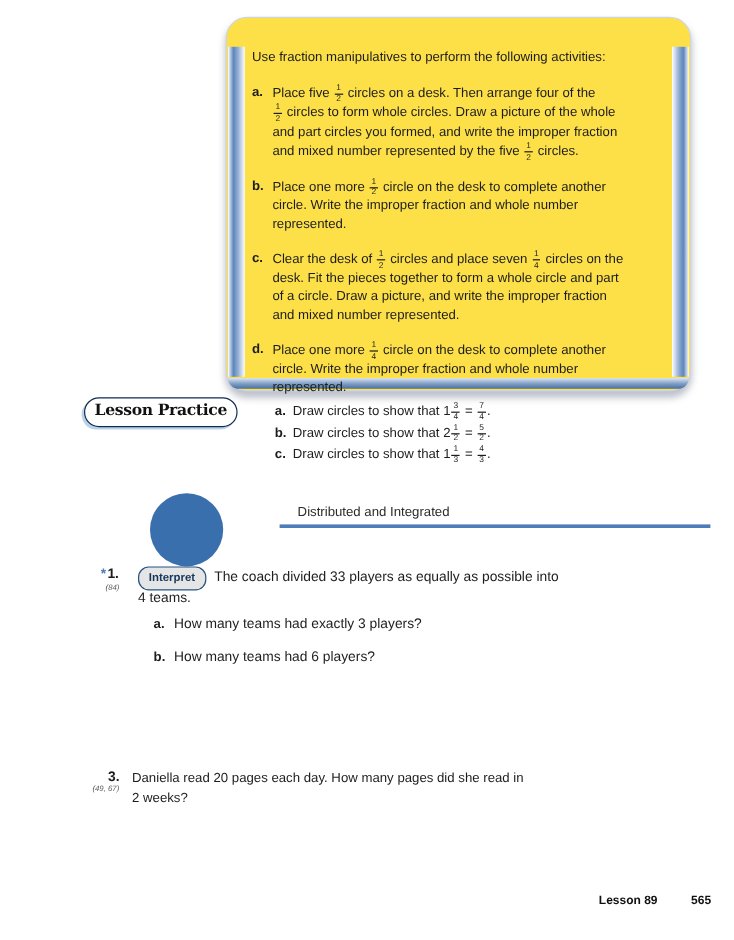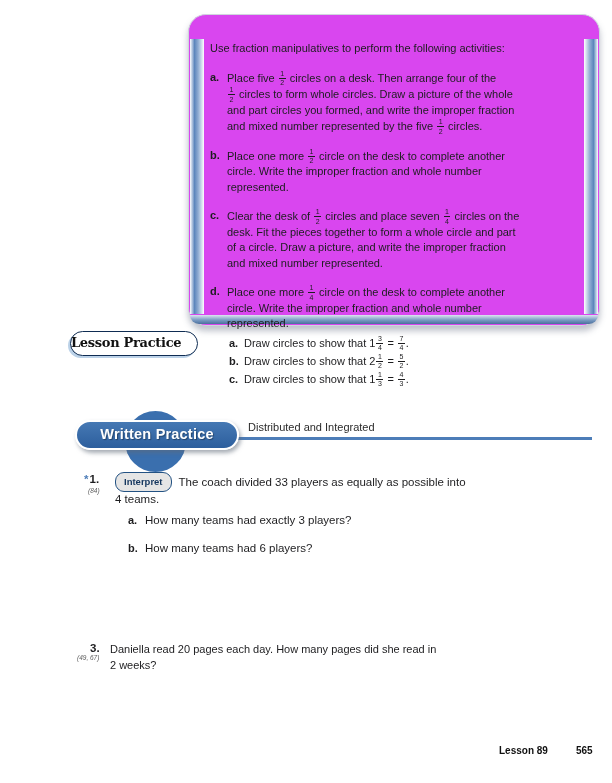--- a/index.html
+++ b/index.html
@@ -1,42 +1,42 @@
 <!DOCTYPE html>
 <html><head>
 <meta charset="utf-8">
 <style>
   html,body{margin:0;padding:0;background:#fff;}
   .page{position:relative;width:612px;height:783px;background:#ffffff;overflow:hidden;
         font-family:"Liberation Sans",sans-serif;color:#1d1d1f;}
 
   
   .activity-box{position:absolute;left:188px;top:14px;width:386px;height:310px;
-    background:#d946ef;border:1px solid #cfd5de;border-radius:18px;
-    box-shadow:0 5px 6px rgba(110,120,140,.45);padding-left:24px;}
+    background:#fde047;border:1px solid #cfd5de;border-radius:18px;
+    box-shadow:0 5px 6px rgba(110,120,140,.45);}
   .band-left,.band-right{position:absolute;top:24px;bottom:11px;width:14px;}
   .band-left{left:1px;background:linear-gradient(to right,#ffffff 0%,#5d86bc 32%,#8fabd2 58%,#ffffff 100%);}
   .band-right{right:1px;background:linear-gradient(to left,#ffffff 0%,#5d86bc 32%,#8fabd2 58%,#ffffff 100%);}
   .band-bottom{position:absolute;left:1px;right:1px;bottom:1px;height:9px;
     border-radius:0 0 17px 17px;
     background:linear-gradient(to bottom,#dce5f1 0%,#7b9cc4 55%,#4a6f9c 100%);}
   .box-content{position:absolute;left:21px;top:26px;width:344px;font-size:11px;line-height:15.5px;}
   .intro{margin:0 0 13px 0;}
   .act-item{display:flex;margin-bottom:13px;}
   .ilabel{font-weight:bold;width:17px;flex:none;}
   .itext{flex:1;}
 
   
   .frac{display:inline-block;vertical-align:-0.5em;text-align:center;font-size:7px;line-height:1;margin:0 1px;}
   .fnum{display:block;border-bottom:0.9px solid #1d1d1f;padding:0 1.5px 1px;}
   .fden{display:block;padding-top:0.5px;}
 
   
   .lp-pill{position:absolute;left:70px;top:331px;width:126px;height:23px;background:#fff;
-    border:1.7px solid #0f2c52;border-radius:13px;text-align:left;
+    border:1.7px solid #0f2c52;border-radius:13px;text-align:center;
     font-family:"DejaVu Serif",serif;font-weight:bold;font-size:13px;line-height:22px;
     letter-spacing:-0.3px;color:#111;box-shadow:-2px 2px 0 #bcd2e8;}
   .lp-items{position:absolute;left:229px;top:334px;font-size:11px;}
   .lp-row{display:flex;height:18px;align-items:center;}
   .lp-row .ilabel{width:15px;}
 
   
   .wp-circle{position:absolute;left:125px;top:411px;width:61px;height:61px;border-radius:50%;
     background:#3a6fae;}
   .wp-rule{position:absolute;left:233px;top:437px;width:359px;height:2.5px;background:#4d7db8;}
@@ -113,23 +113,20 @@
       <span>Draw circles to show that 2<span class="frac"><span class="fnum">1</span><span class="fden">2</span></span> = <span class="frac"><span class="fnum">5</span><span class="fden">2</span></span>.</span>
     </div>
     <div class="lp-row">
       <span class="ilabel">c.</span>
       <span>Draw circles to show that 1<span class="frac"><span class="fnum">1</span><span class="fden">3</span></span> = <span class="frac"><span class="fnum">4</span><span class="fden">3</span></span>.</span>
     </div>
   </div>
 
   <div class="wp-circle"></div>
   <div class="wp-rule"></div>
-  <div class="wp-pill">
-    <span>Written Practice</span>
-  </div>
   <div class="wp-subtitle">Distributed and Integrated</div>
 
   <div class="pnum p1-num">
     <span class="star">*</span><span>1.</span>
     <span class="pref">(84)</span>
   </div>
   <div class="p1-body">
     <span class="badge">Interpret</span><span>The coach divided 33 players as equally as possible into<br>4 teams.</span>
   </div>
   <div class="sub sub-1a">

